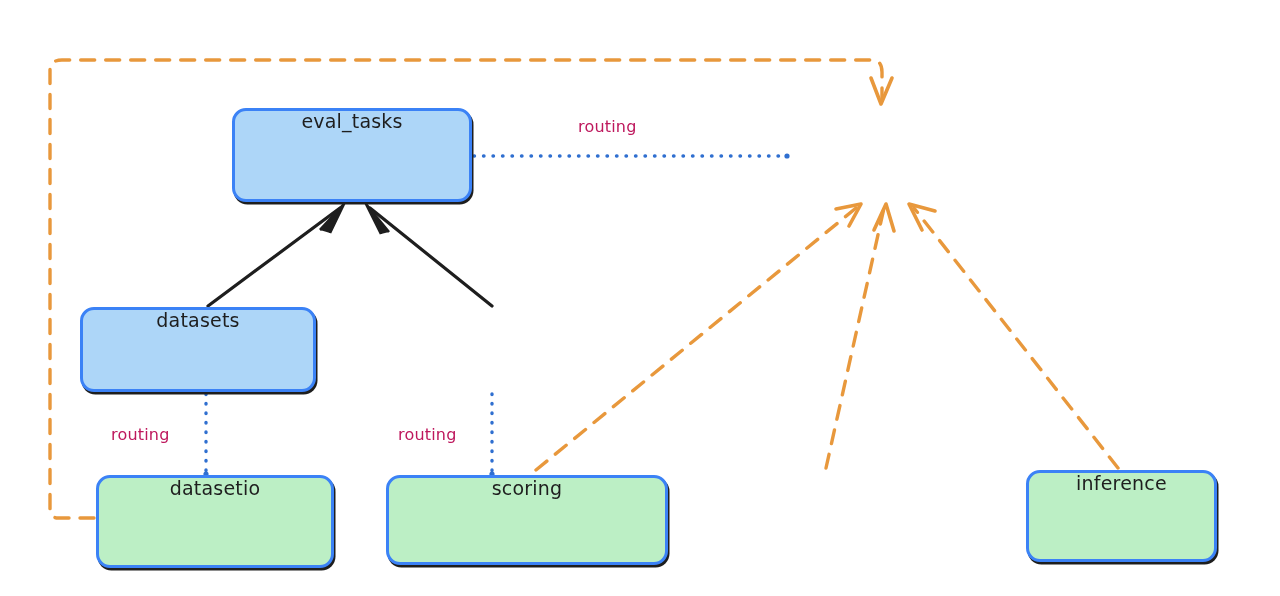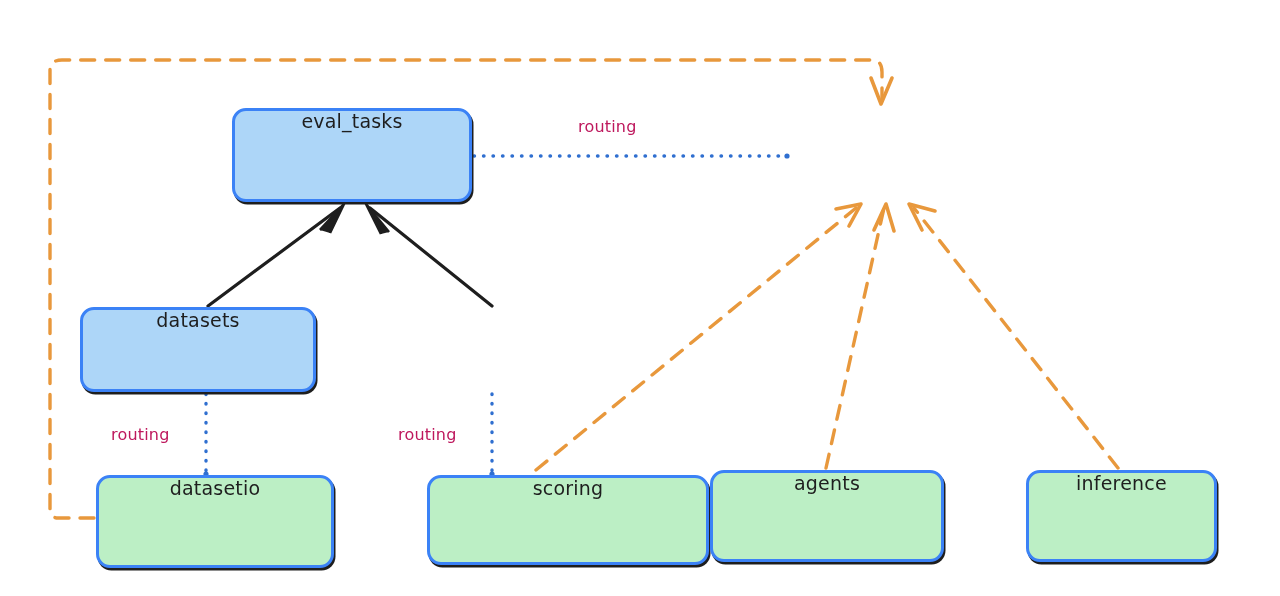--- a/index.html
+++ b/index.html
@@ -110,27 +110,24 @@
 
   <div class="node blue" style="left:80px; top:307px; width:236px; height:85px;">
     <span>datasets</span>
   </div>
 
 
   <div class="node green" style="left:96px; top:475px; width:238px; height:93px;">
     <span>datasetio</span>
   </div>
 
-  <div class="node green" style="left:386px; top:475px; width:282px; height:90px;margin-left:41px;">
+  <div class="node green" style="left:386px; top:475px; width:282px; height:90px;">
     <span>scoring</span>
   </div>
 
-  <div class="node green" style="left:710px; top:470px; width:234px; height:92px;">
-    <span>agents</span>
-  </div>
 
   <div class="node green" style="left:1026px; top:470px; width:191px; height:92px;">
     <span>inference</span>
   </div>
 
   <div class="edge-label" style="left:578px; top:117px;">routing</div>
 
   <div class="edge-label" style="left:111px; top:425px;">routing</div>
 
   <div class="edge-label" style="left:398px; top:425px;">routing</div>

